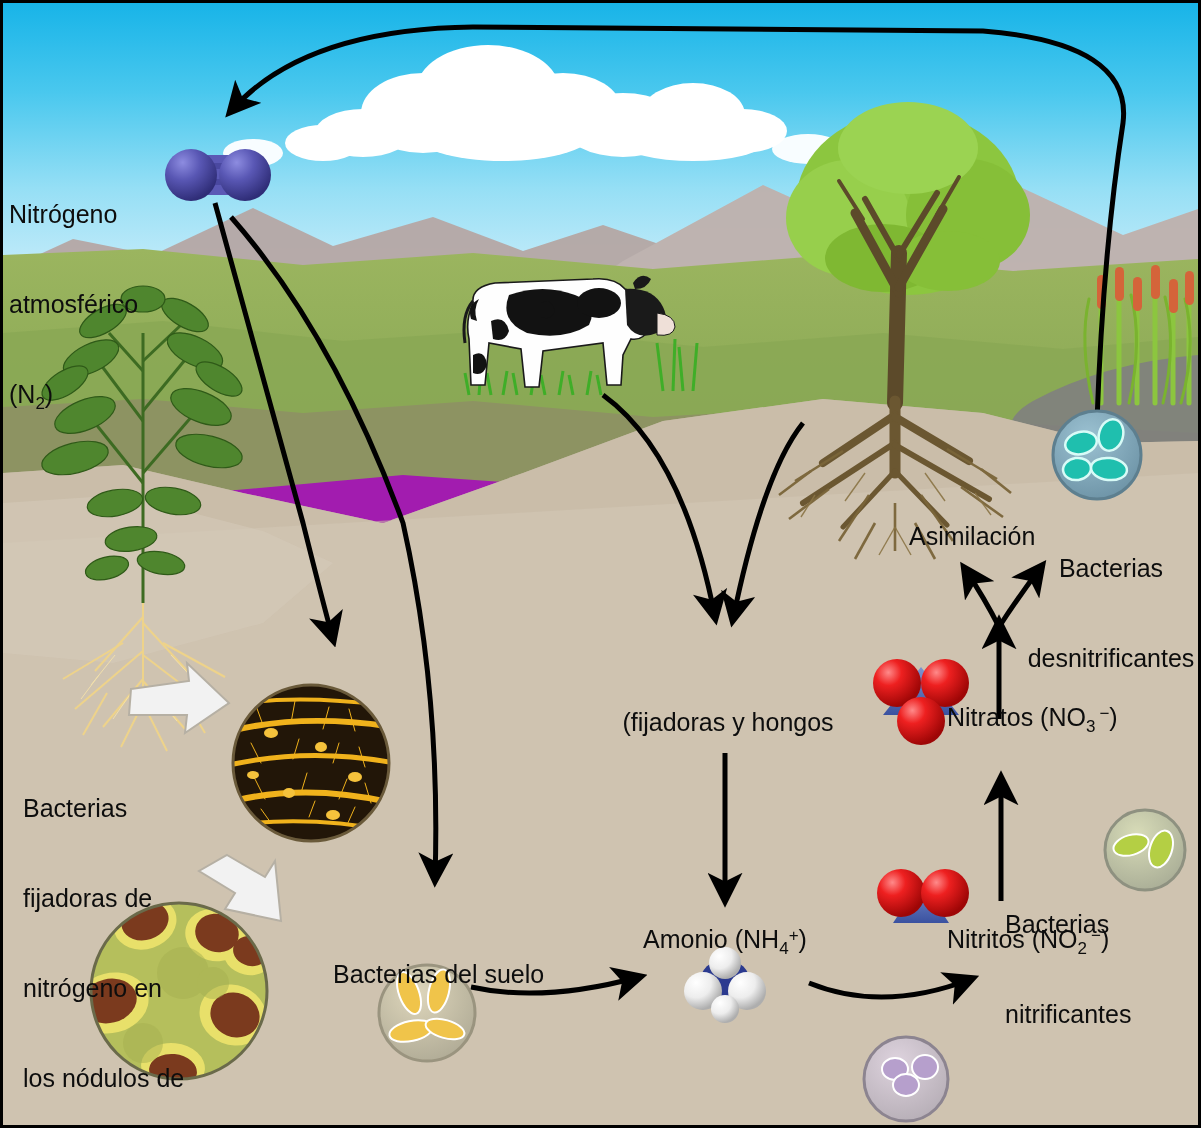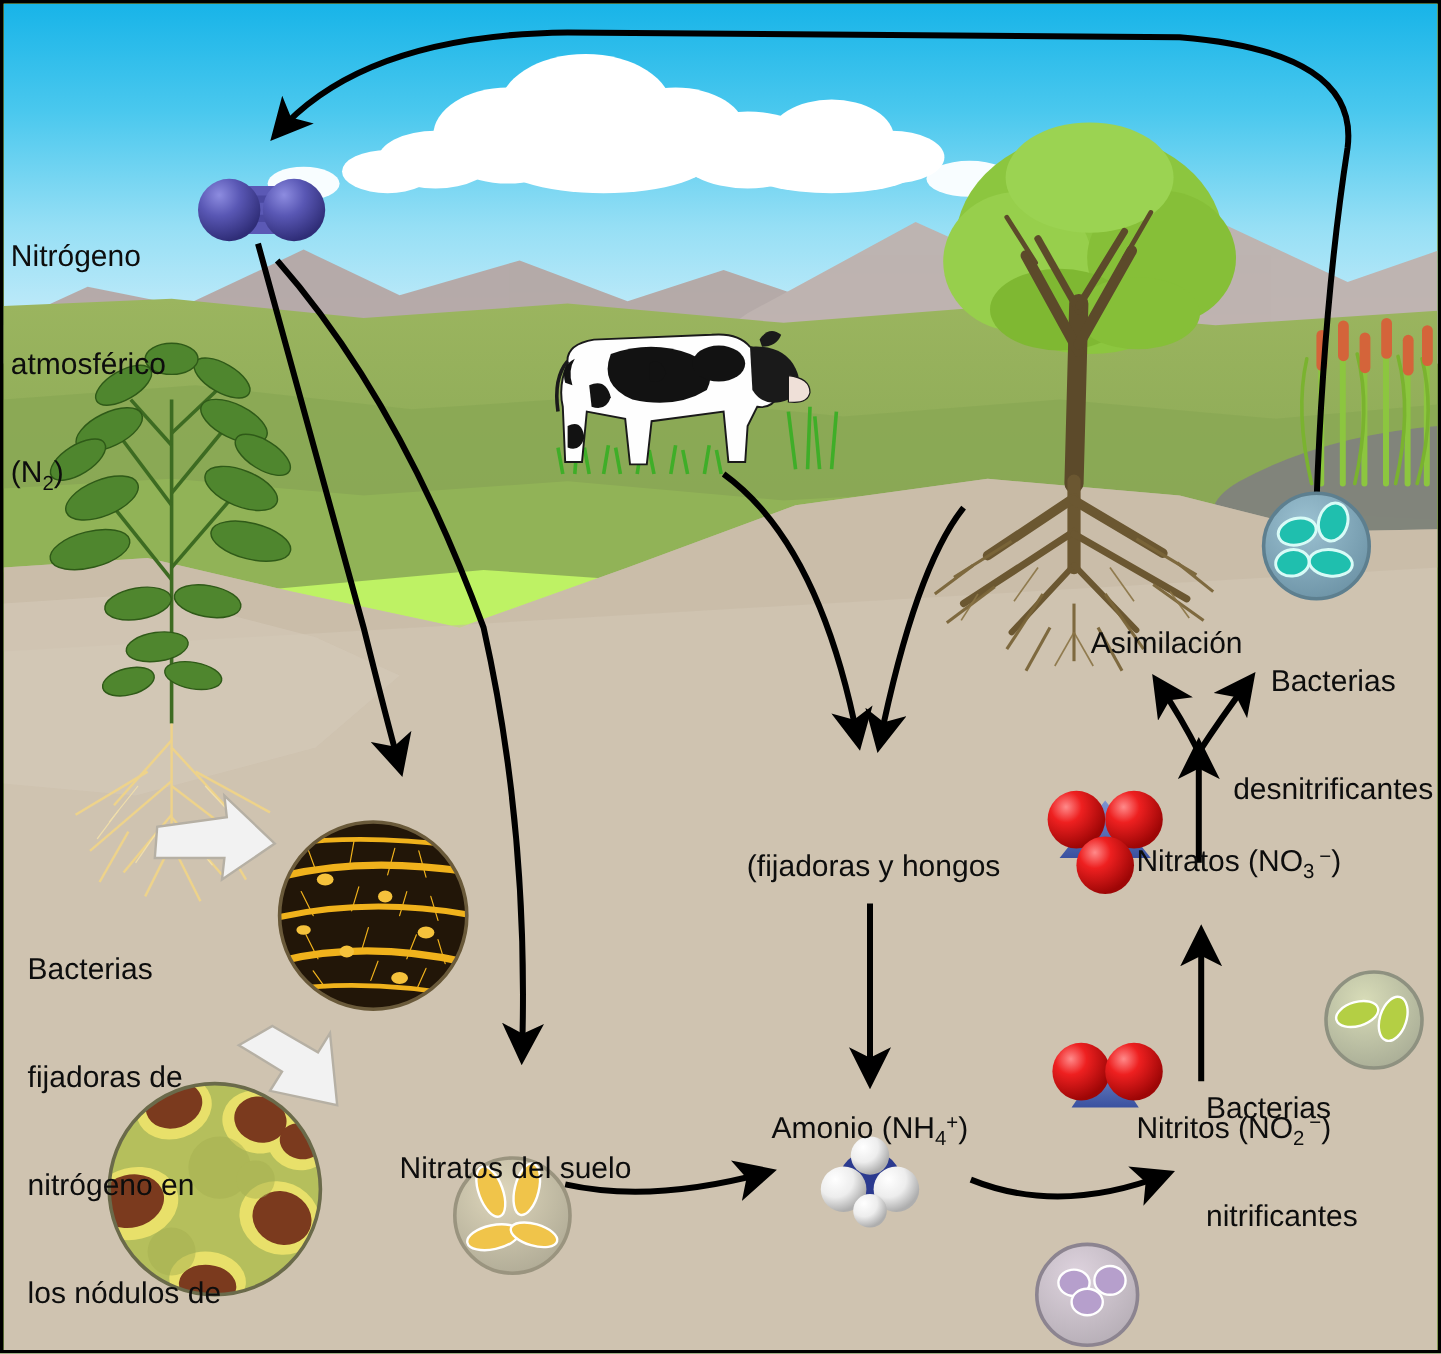--- a/index.html
+++ b/index.html
@@ -1,18 +1,18 @@
 <!DOCTYPE html>
 <html><head>
 <meta charset="utf-8">
 <style>
   html,body{margin:0;padding:0;background:#fff;}
   #stage{position:relative;width:1201px;height:1128px;overflow:hidden;
          font-family:"Liberation Sans","DejaVu Sans",sans-serif;
-         border:3px solid #000;box-sizing:border-box;background:#bef264;}
+         border:3px solid #000;box-sizing:border-box;background:#a21caf;}
   .abs{position:absolute;}
   
   .lbl{position:absolute;color:#0d0d0d;font-size:25px;line-height:30px;white-space:pre;}
   .lbl.c{text-align:center;}
   .sub{font-size:17px;vertical-align:-6px;}
   .sup{font-size:17px;vertical-align:7px;}
   svg{display:block;}
 </style>
 </head>
 <body>
@@ -461,21 +461,21 @@
 
   <div class="lbl" style="left:20px;top:730px;">
     <div>Bacterias</div>
     <div>fijadoras de</div>
     <div>nitrógeno en</div>
     <div>los nódulos de</div>
     
   </div>
 
   <div class="lbl c" style="left:330px;top:896px;">
-    <div>Nitratos del suelo</div>
+    <div>Bacterias del suelo</div>
   </div>
 
   <div class="lbl c" style="left:570px;top:644px;width:310px;">
     <div>(fijadoras y hongos</div>
   </div>
 
   <div class="lbl" style="left:640px;top:918px;"><span>Amonio (NH</span><span class="sub">4</span><span class="sup">+</span><span>)</span></div>
 
   <div class="lbl" style="left:944px;top:918px;"><span>Nitritos (NO</span><span class="sub">2</span><span class="sup" style="margin-left:4px;">−</span><span>)</span></div>
 

